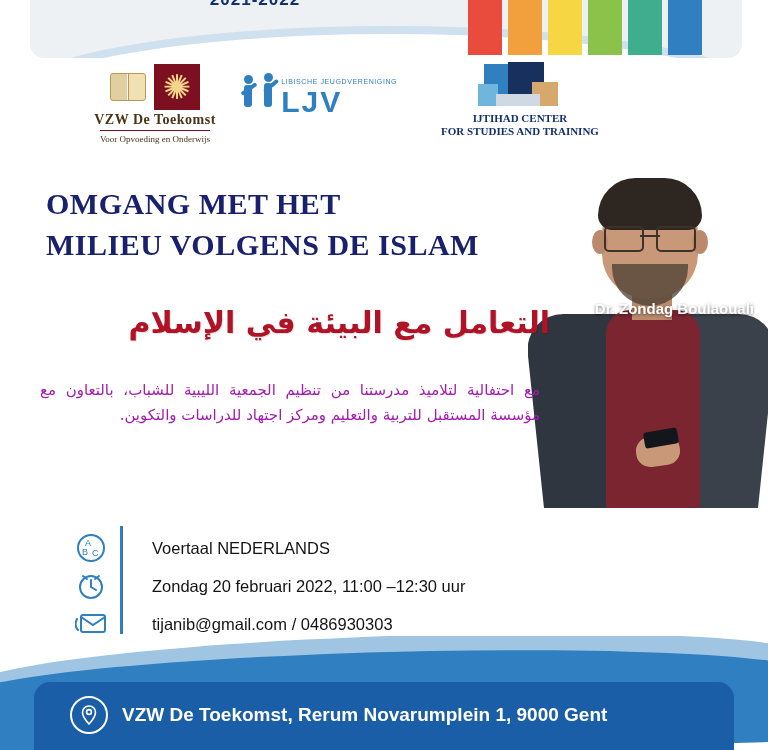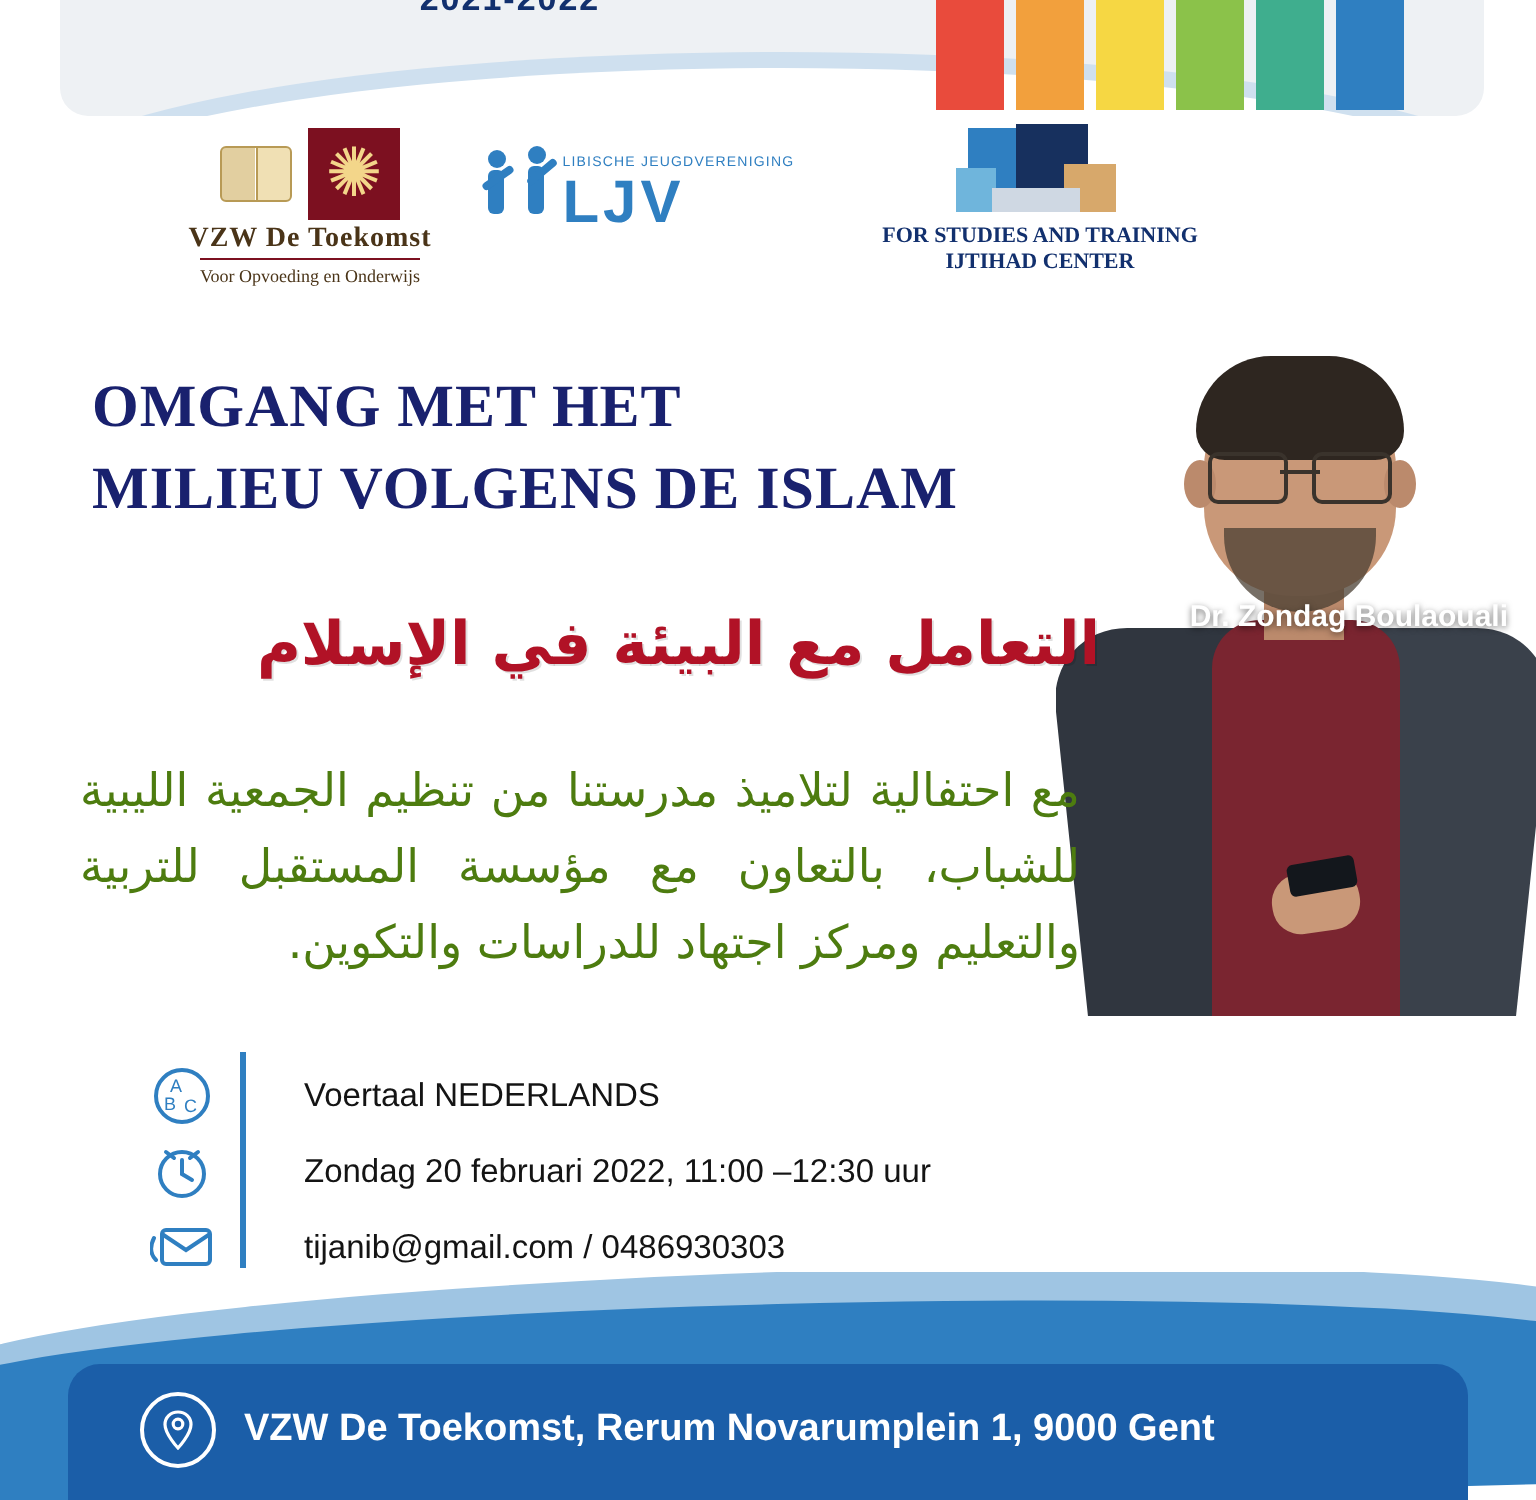--- a/index.html
+++ b/index.html
@@ -185,22 +185,22 @@
     font-family: "DejaVu Sans", sans-serif;
     text-shadow: 1px 1px 0 rgba(0,0,0,.12);
   }
   .body-ar {
     position: absolute;
     left: 40px;
     top: 378px;
     width: 500px;
     text-align: justify;
     direction: rtl;
-    color: #4d7c0f;
-    font-size: 23px;
+    color: #a21caf;
+    font-size: 15px;
     line-height: 1.65;
     font-family: "DejaVu Sans", sans-serif;
   }
 
   
   .photo {
     position: absolute;
     right: 0px;
     top: 168px;
     width: 240px;
@@ -414,22 +414,22 @@
     </div>
 
     <div class="logo logo-ijtihad">
       <div class="ijtihad-mark">
         <span class="sq" style="left:6px;  top:2px;  width:30px; height:30px; background:#2f7fc1;"></span>
         <span class="sq" style="left:30px; top:0px;  width:36px; height:42px; background:#17305e;"></span>
         <span class="sq" style="left:0px;  top:22px; width:20px; height:22px; background:#6fb5dc;"></span>
         <span class="sq" style="left:54px; top:20px; width:26px; height:24px; background:#d7a86b;"></span>
         <span class="sq" style="left:18px; top:32px; width:44px; height:12px; background:#cfd8e3;"></span>
       </div>
+      <div class="ijt-title">IJTIHAD CENTER</div>
       <div class="ijt-title">FOR STUDIES AND TRAINING</div>
-      <div class="ijt-title">IJTIHAD CENTER</div>
     </div>
 
   </div>
 
   <div class="photo">
     <div class="ph-bg"></div>
     <div class="ph-jacket-l"></div>
     <div class="ph-jacket-r"></div>
     <div class="ph-sweater"></div>
     <div class="ph-neck"></div>

